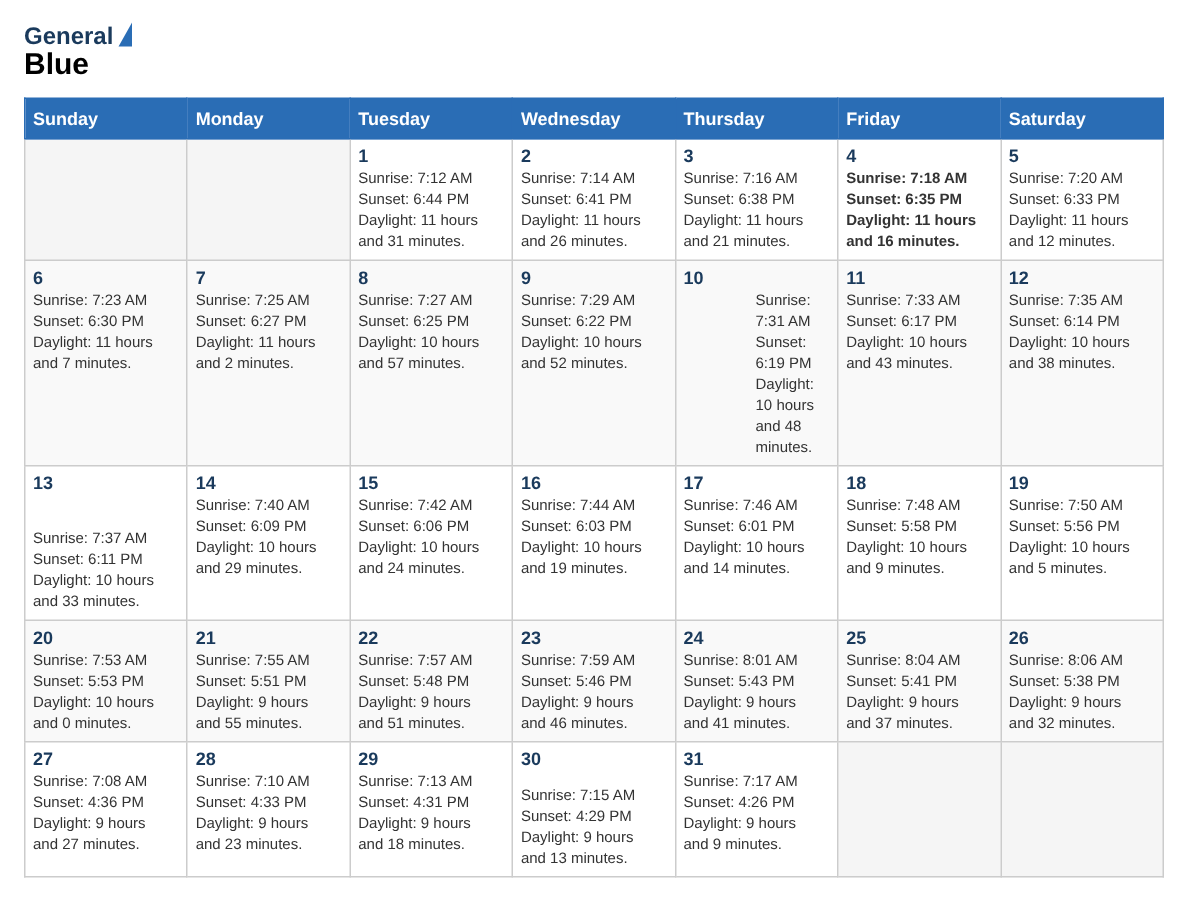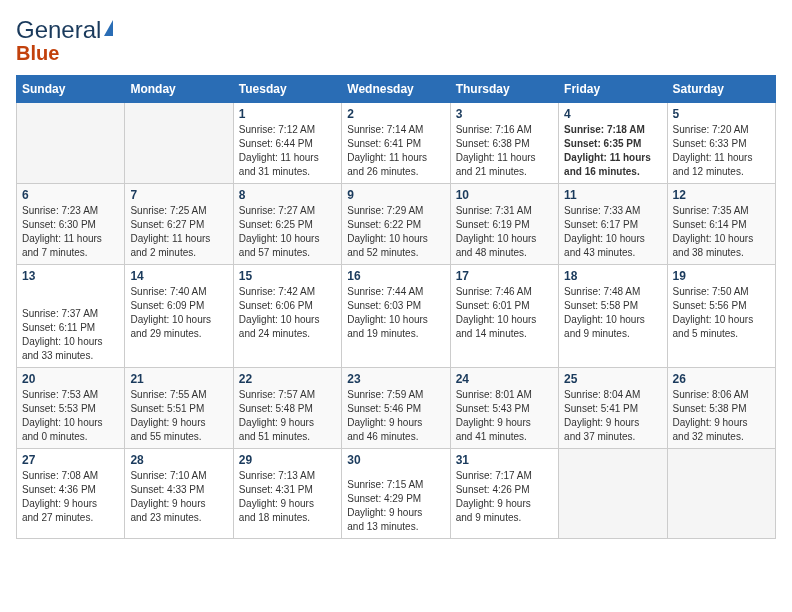--- a/index.html
+++ b/index.html
@@ -75,24 +75,24 @@
       background: #f9f9f9;
     }
     .logo-line1 { display: flex; align-items: center; }
   </style>
 </head>
 <body>
 
 <div class="header">
   <div class="logo">
     <div class="logo-line1">
-      <span style="font-size:24px;font-weight:normal;color:#1a3a5c;">General</span>
+      <span style="font-size:16px;font-weight:bold;color:#1a3a5c;">General</span>
       <span style="display:inline-block;margin-left:3px;width:0;height:0;border-left:9px solid transparent;border-bottom:16px solid #2a6db5;vertical-align:middle;margin-top:-4px;"></span>
     </div>
-    <div style="font-size:20px;font-weight:bold;color:#c2410c;margin-top:-2px;">Blue</div>
+    <div style="font-size:20px;font-weight:bold;color:#000000;margin-top:-2px;">Blue</div>
   </div>
   <div class="title-block">
     <div class="month-title"></div>
     <div class="location-title"></div>
   </div>
 </div>
 
 <table>
   <thead>
     <tr>
@@ -169,21 +169,21 @@
         </td>
         <td>
           <div class="day-number">9</div>
           <div class="cell-info" style="white-space: pre-line;">Sunrise: 7:29 AM
 Sunset: 6:22 PM
 Daylight: 10 hours
 and 52 minutes.</div>
         </td>
         <td>
           <div class="day-number">10</div>
-          <div class="cell-info" style="white-space: pre-line;">Sunrise: 7:31 AM
+          <div class="cell-info" style="white-space: pre-line; margin-left: 48px;">Sunrise: 7:31 AM
 Sunset: 6:19 PM
 Daylight: 10 hours
 and 48 minutes.</div>
         </td>
         <td>
           <div class="day-number">11</div>
           <div class="cell-info" style="white-space: pre-line;">Sunrise: 7:33 AM
 Sunset: 6:17 PM
 Daylight: 10 hours
 and 43 minutes.</div>

